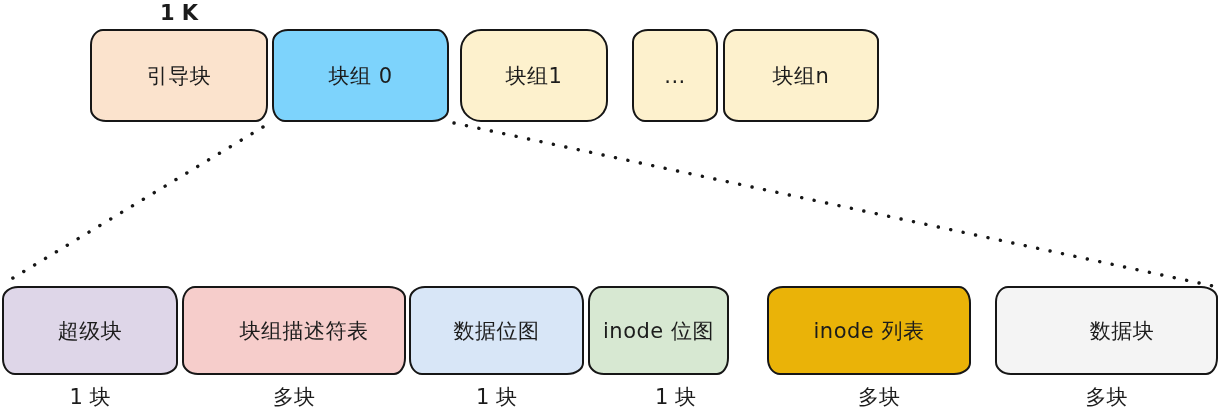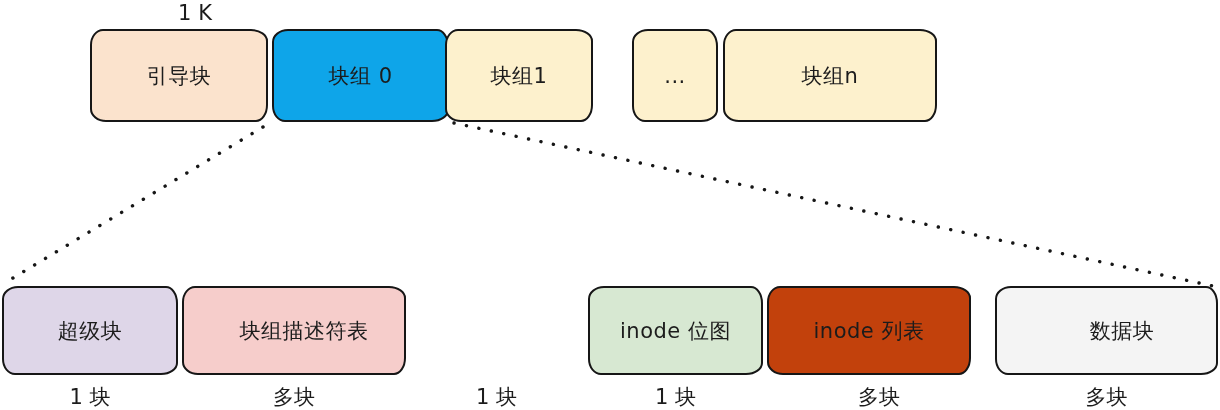--- a/index.html
+++ b/index.html
@@ -42,53 +42,56 @@
     left: 0;
     top: 0;
     pointer-events: none;
   }
 </style>
 </head>
 <body>
 
 <div class="canvas">
 
-  <div class="size-label" style="left:106px; top:1px; width:178px;">1 K</div>
+  <div class="size-label" style="left:90px; top:1px; width:178px;font-weight:bold;">1 K</div>
 
   <div class="box" style="left: 90px; width: 178px; top: 29px; height: 93px; background-color: rgb(251, 227, 205);">
     <span>引导块</span>
   </div>
-  <div class="box" style="left: 272px; width: 177px; top: 29px; height: 93px; background-color: #0ea5e9;">
+  <div class="box" style="left: 272px; width: 177px; top: 29px; height: 93px; background-color: #7dd3fc;">
     <span>块组 0</span>
   </div>
-  <div class="box" style="left: 445px; width: 148px; top: 29px; height: 93px; background-color: rgb(253, 241, 205);">
+  <div class="box" style="left: 460px; width: 148px; top: 29px; height: 93px; background-color: rgb(253, 241, 205); border-radius: 21px;">
     <span>块组1</span>
   </div>
   <div class="box" style="left: 632px; width: 86px; top: 29px; height: 93px; background-color: rgb(253, 241, 205);">
     <span>...</span>
   </div>
-  <div class="box" style="left: 723px; width: 214px; top: 29px; height: 93px; background-color: rgb(253, 241, 205);">
+  <div class="box" style="left: 723px; width: 156px; top: 29px; height: 93px; background-color: rgb(253, 241, 205);">
     <span>块组n</span>
   </div>
 
   <svg class="connectors" width="1220" height="410" viewBox="0 0 1220 410">
     <line x1="263" y1="127" x2="8" y2="281" stroke="#161616" stroke-width="3.4" stroke-linecap="round" stroke-dasharray="0.1 12.6"></line>
     <line x1="454" y1="123" x2="1213" y2="286" stroke="#161616" stroke-width="3.4" stroke-linecap="round" stroke-dasharray="0.1 12.6"></line>
   </svg>
 
   <div class="box" style="left: 2px; width: 176px; top: 286px; height: 89px; background-color: rgb(222, 214, 232); align-items: center;">
     <span>超级块</span>
   </div>
   <div class="box" style="left: 182px; width: 224px; top: 286px; height: 89px; background-color: rgb(246, 205, 203); padding-left: 20px;">
     <span>块组描述符表</span>
   </div>
-  <div class="box" style="left: 588px; width: 175px; top: 286px; height: 89px; background-color: rgb(215, 232, 210);">
+  <div class="box" style="left: 409px; width: 175px; top: 286px; height: 89px; background-color: rgb(216, 230, 247);">
+    <span>数据位图</span>
+  </div>
+  <div class="box" style="left: 588px; width: 141px; top: 286px; height: 89px; background-color: rgb(215, 232, 210);">
     <span>inode 位图</span>
   </div>
-  <div class="box" style="left: 767px; width: 204px; top: 286px; height: 89px; background-color: #c2410c;">
+  <div class="box" style="left: 767px; width: 204px; top: 286px; height: 89px; background-color: #eab308;">
     <span>inode 列表</span>
   </div>
   <div class="box" style="left: 995px; width: 223px; top: 286px; height: 89px; background-color: rgb(244, 244, 244); padding-left: 31px;">
     <span>数据块</span>
   </div>
 
   <div class="size-label" style="left:2px;   top:383px; width:176px;">1 块</div>
   <div class="size-label" style="left:182px; top:383px; width:224px;">多块</div>
   <div class="size-label" style="left:409px; top:383px; width:175px;">1 块</div>
   <div class="size-label" style="left:588px; top:383px; width:175px;">1 块</div>

